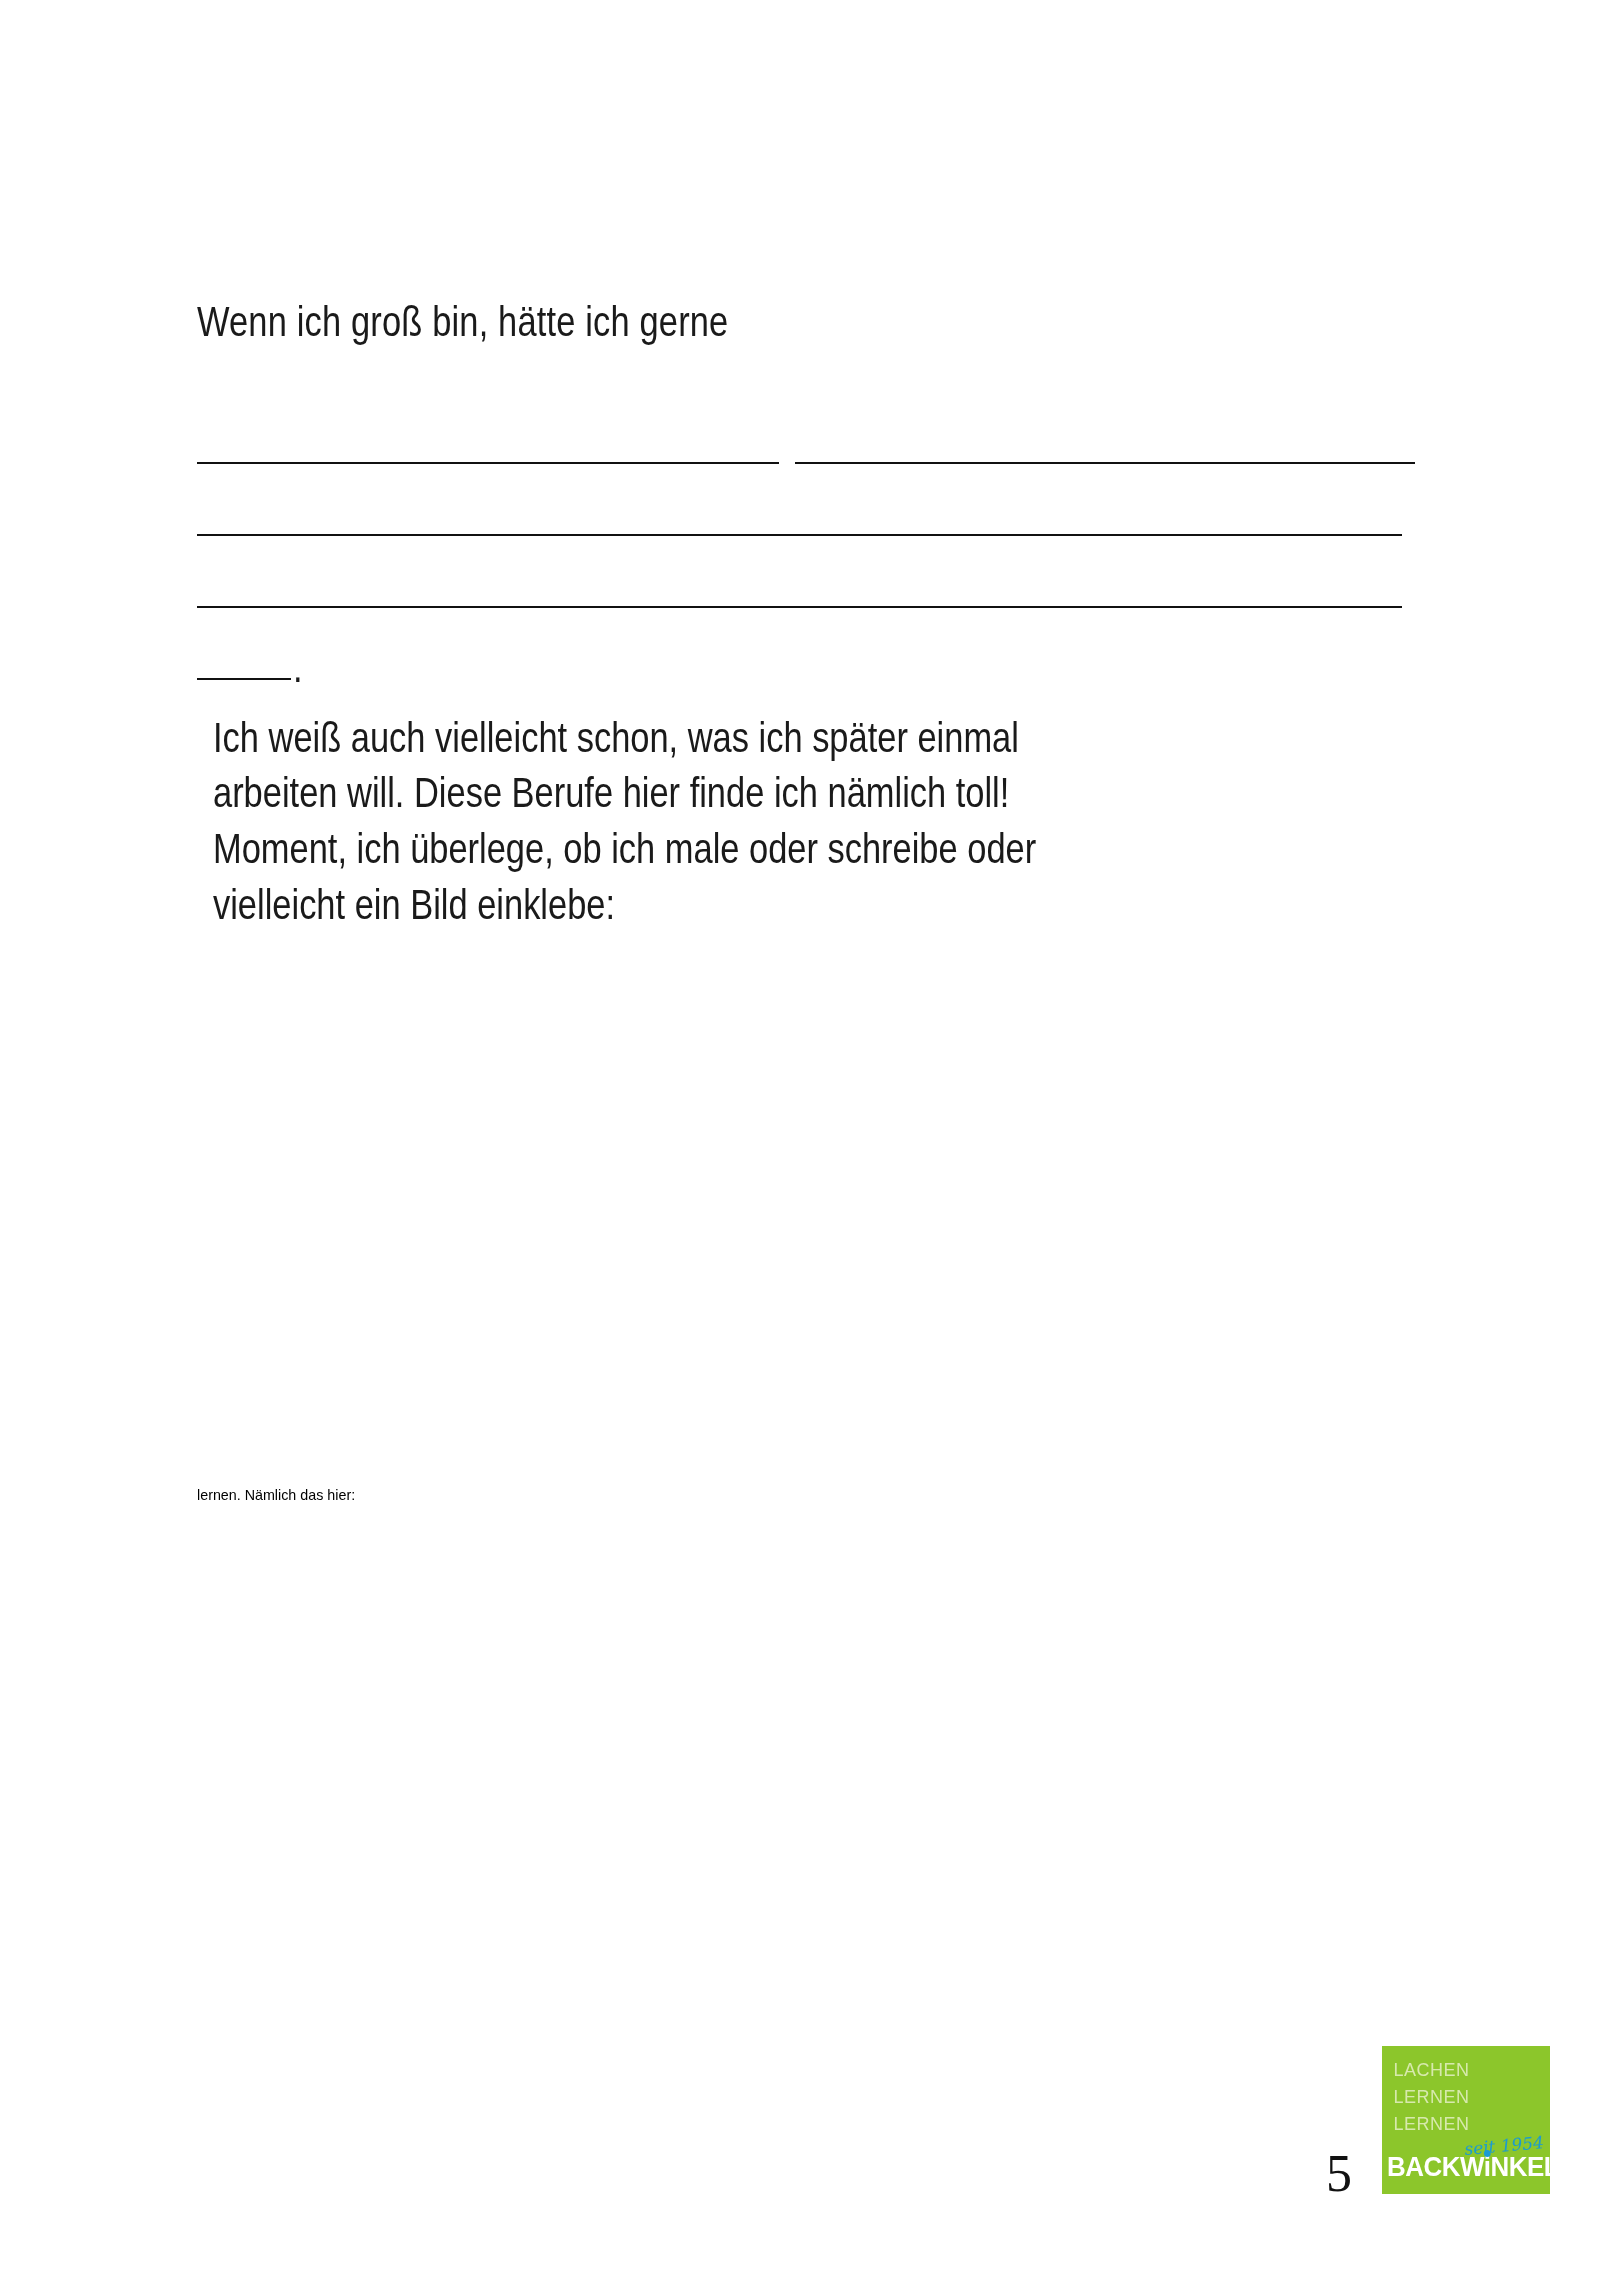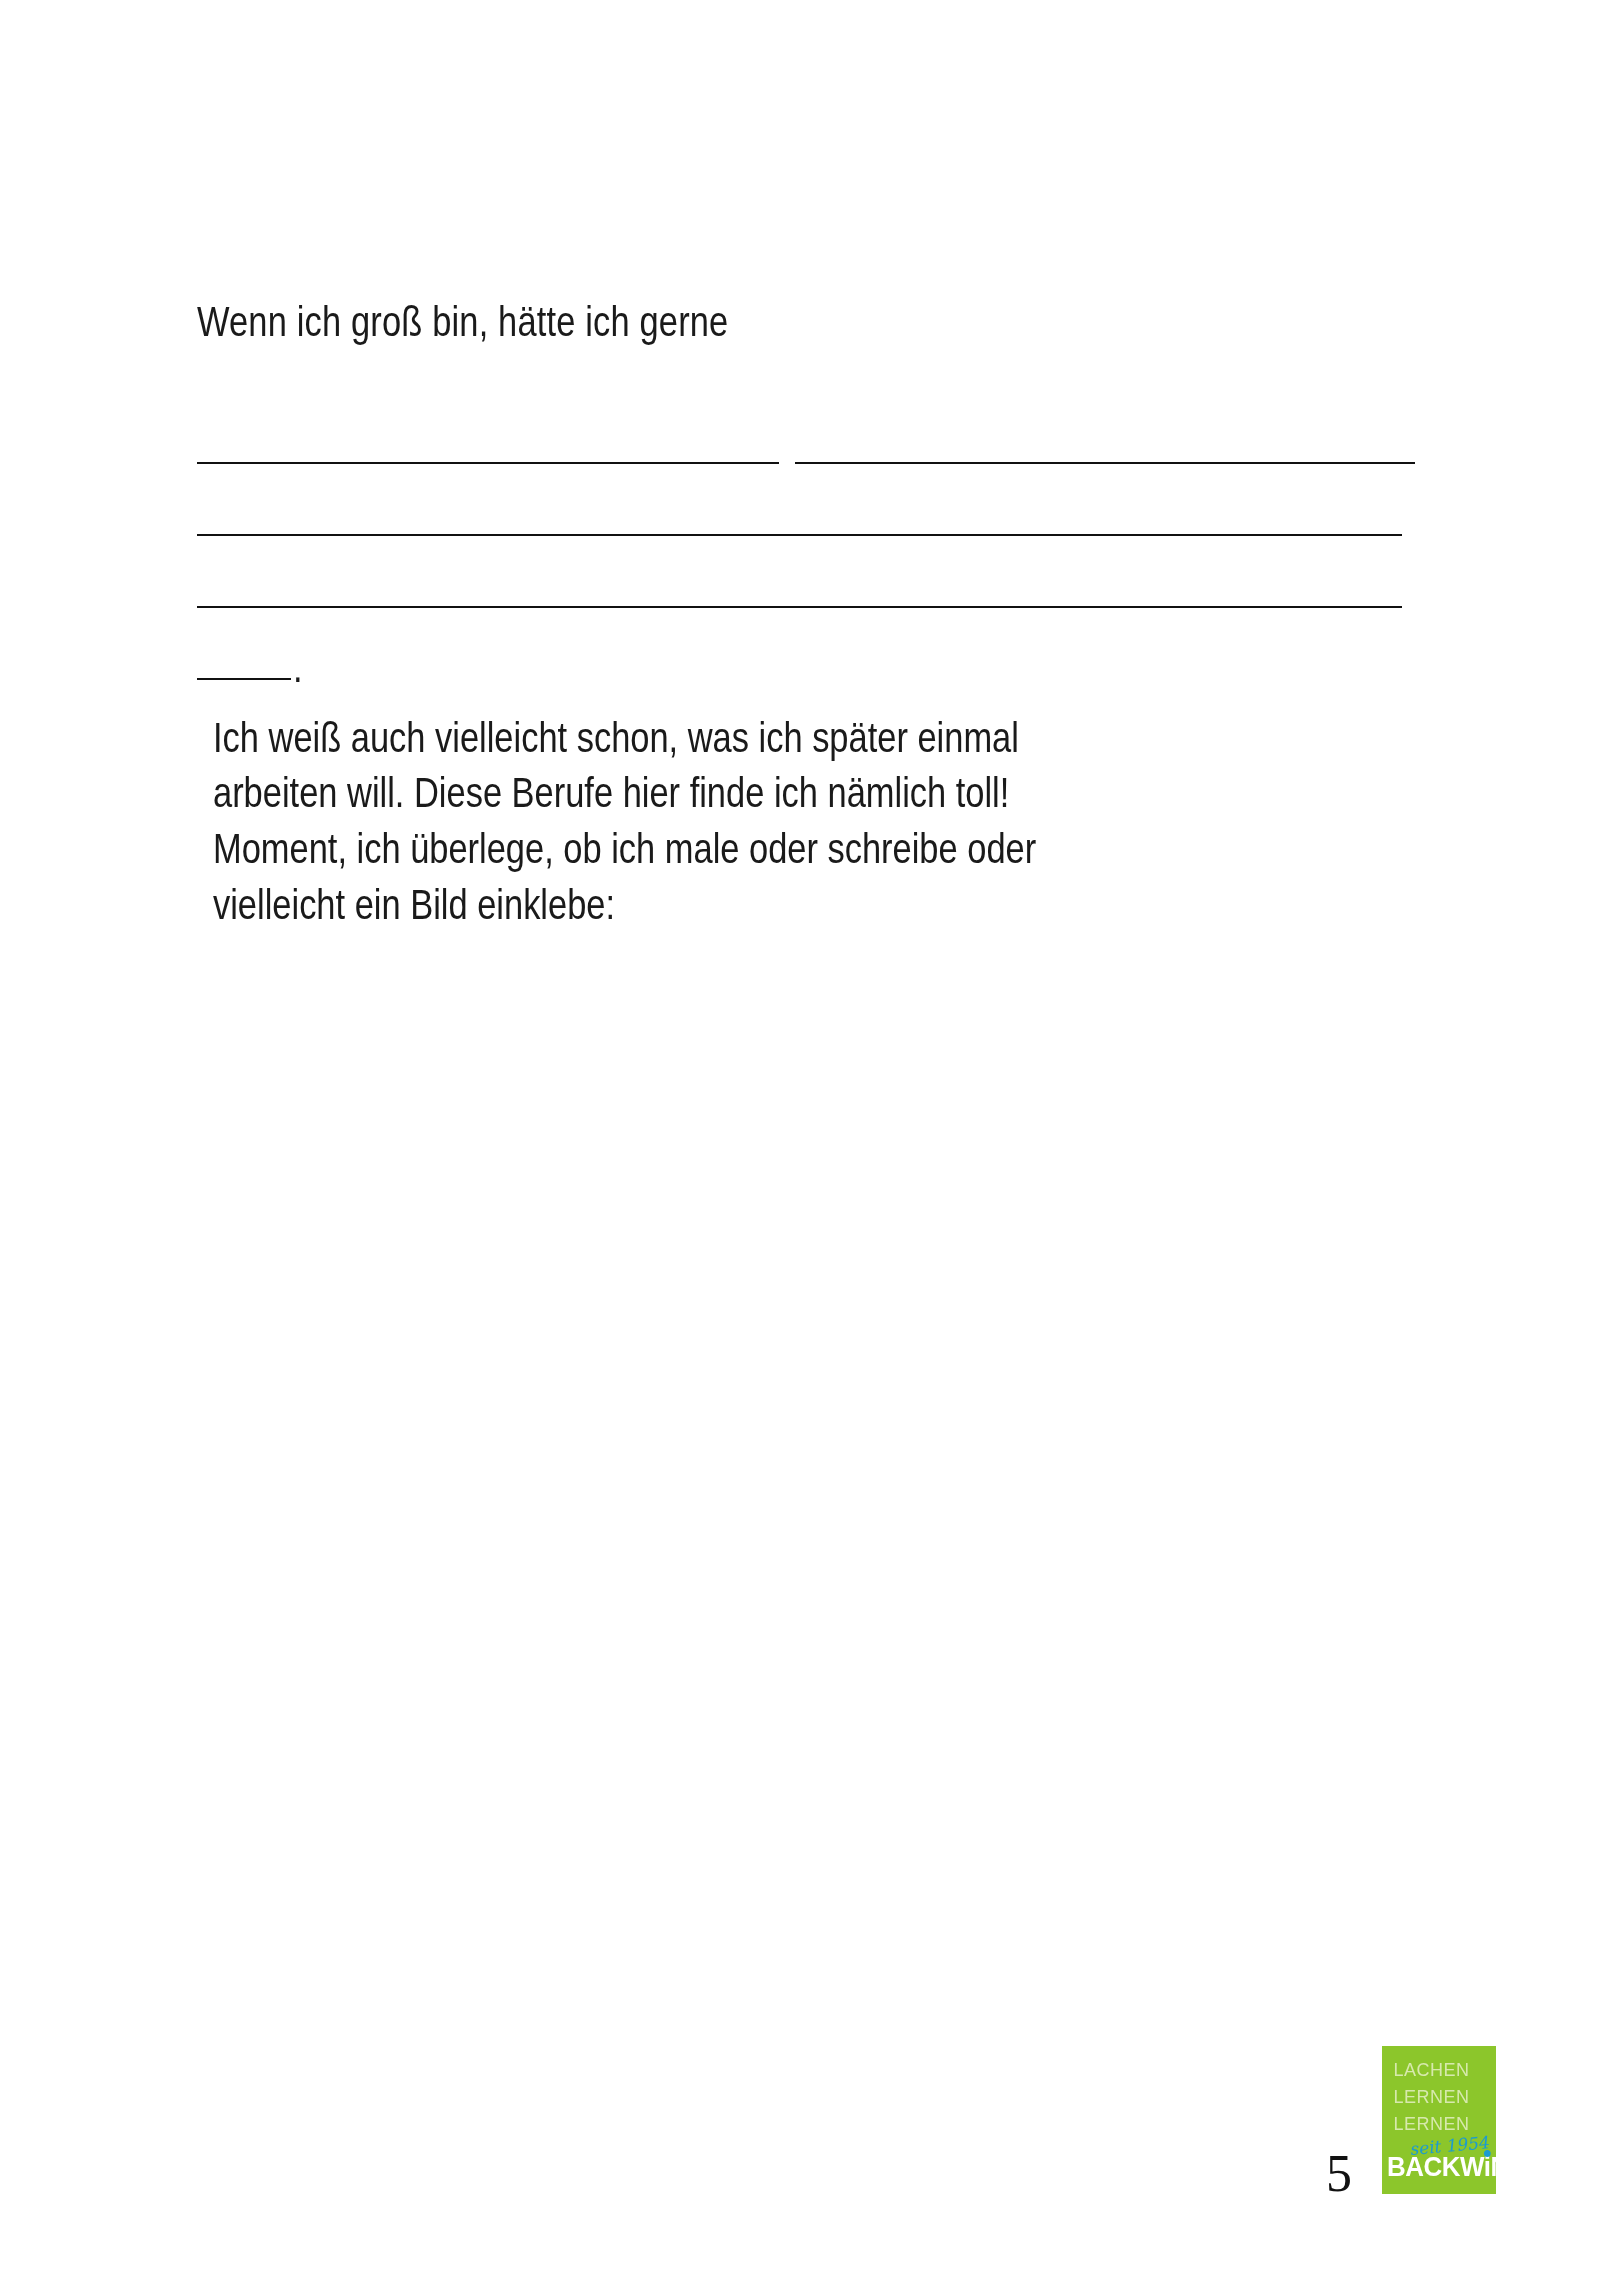--- a/index.html
+++ b/index.html
@@ -116,21 +116,21 @@
     font-family: "Liberation Serif", serif;
     font-size: 52px;
     color: #111111;
     line-height: 1;
   }
 
   .logo {
     position: absolute;
     left: 1382px;
     top: 2046px;
-    width: 114px;
+    width: 168px;
     height: 148px;
     background: #8cc62b;
     overflow: hidden;
   }
 
   .logo-tagline {
     position: absolute;
     left: 11.6px;
     top: 10.7px;
     font-family: "Liberation Sans", sans-serif;
@@ -221,20 +221,21 @@
       <div class="tline">arbeiten will. Diese Berufe hier finde ich nämlich toll!</div>
       <div class="tline">Moment, ich überlege, ob ich male oder schreibe oder</div>
       <div class="tline">vielleicht ein Bild einklebe:</div>
     </div>
 
   </div>
 
   <div class="draw-area-1"></div>
 
   <div class="para-2">
+    <div class="tline">lernen. Nämlich das hier:</div>
   </div>
 
   <div class="draw-area-2"></div>
 
   <div class="page-number">5</div>
 
   <div class="logo">
     <div class="logo-tagline">
       <div>LACHEN</div>
       <div>LERNEN</div>

